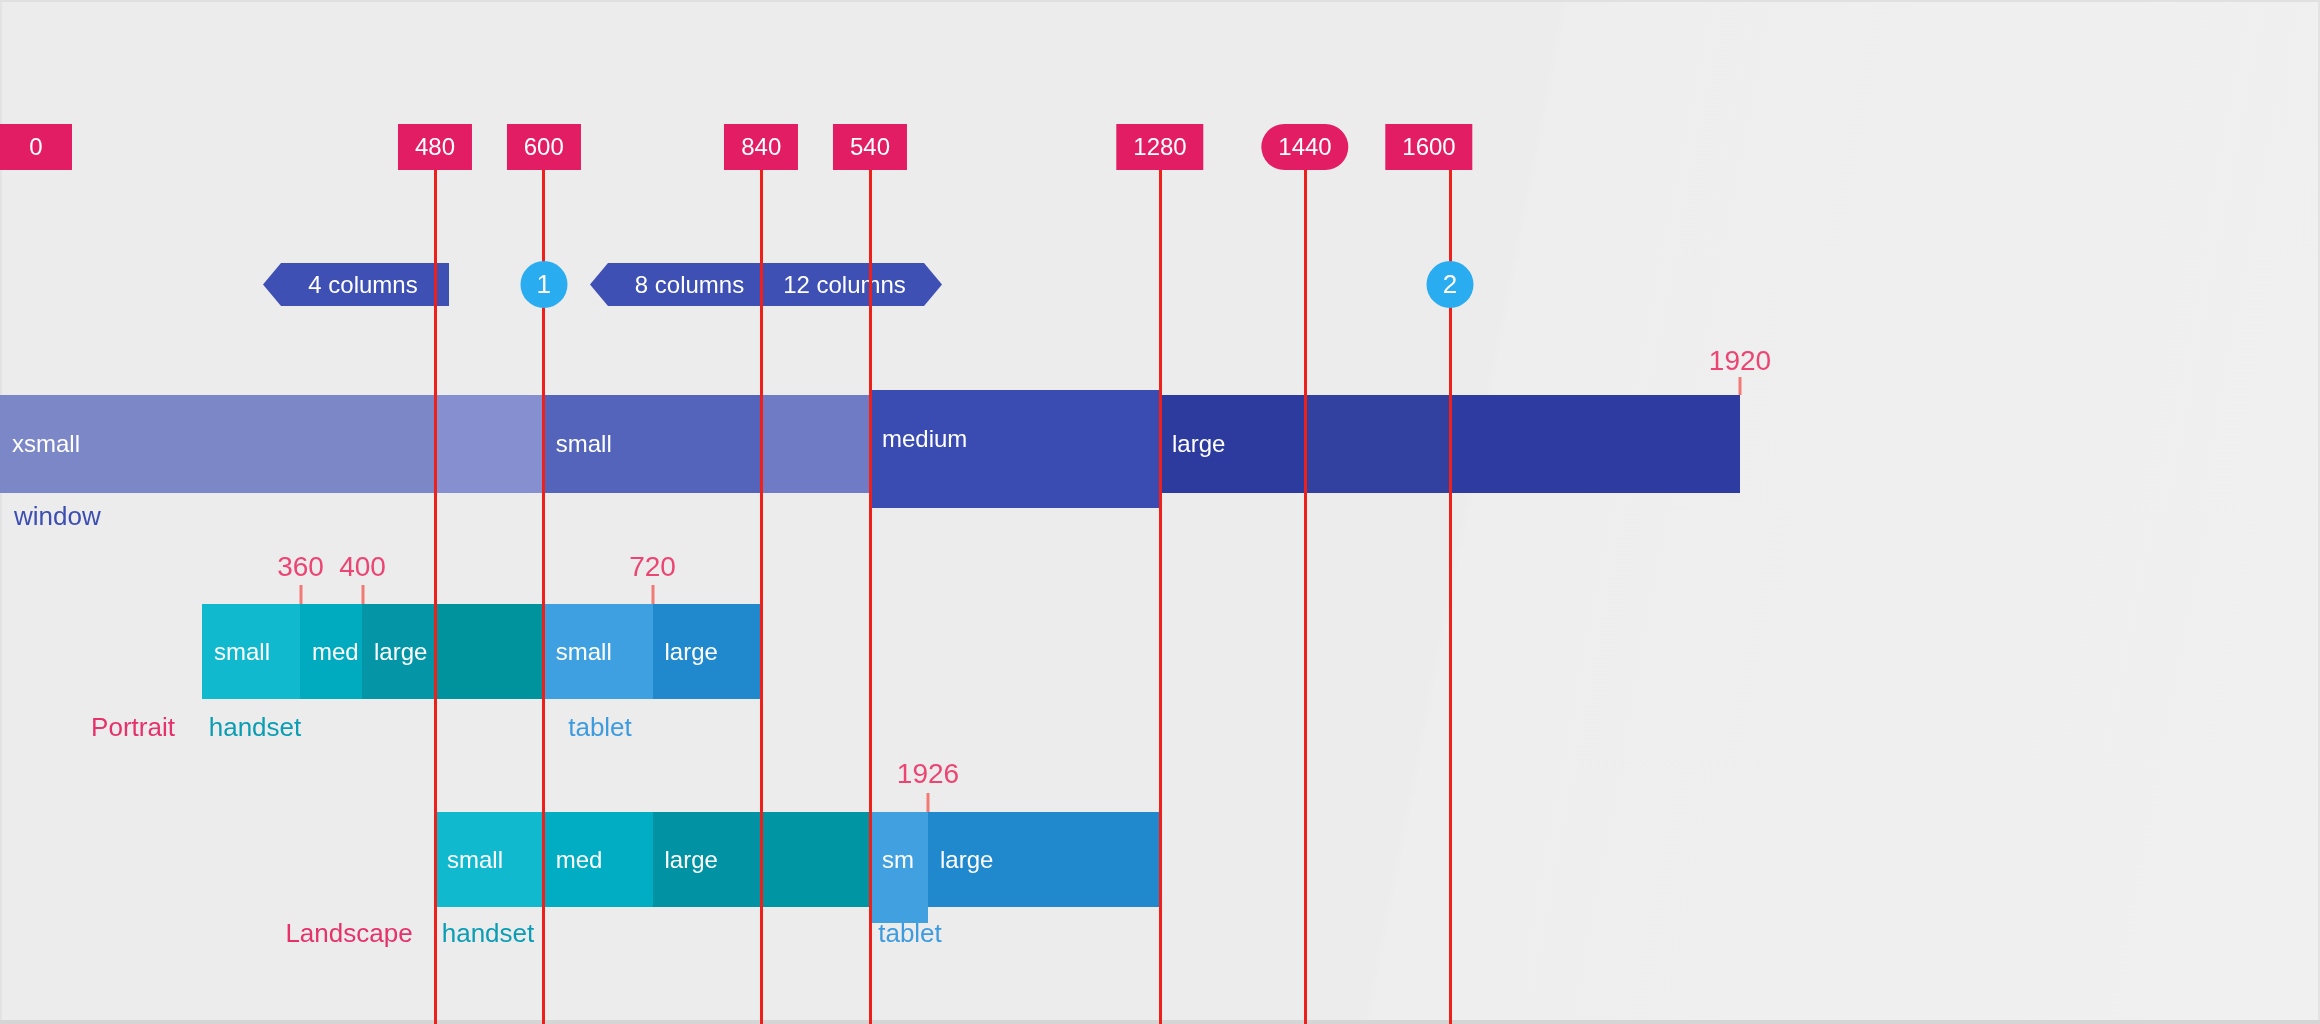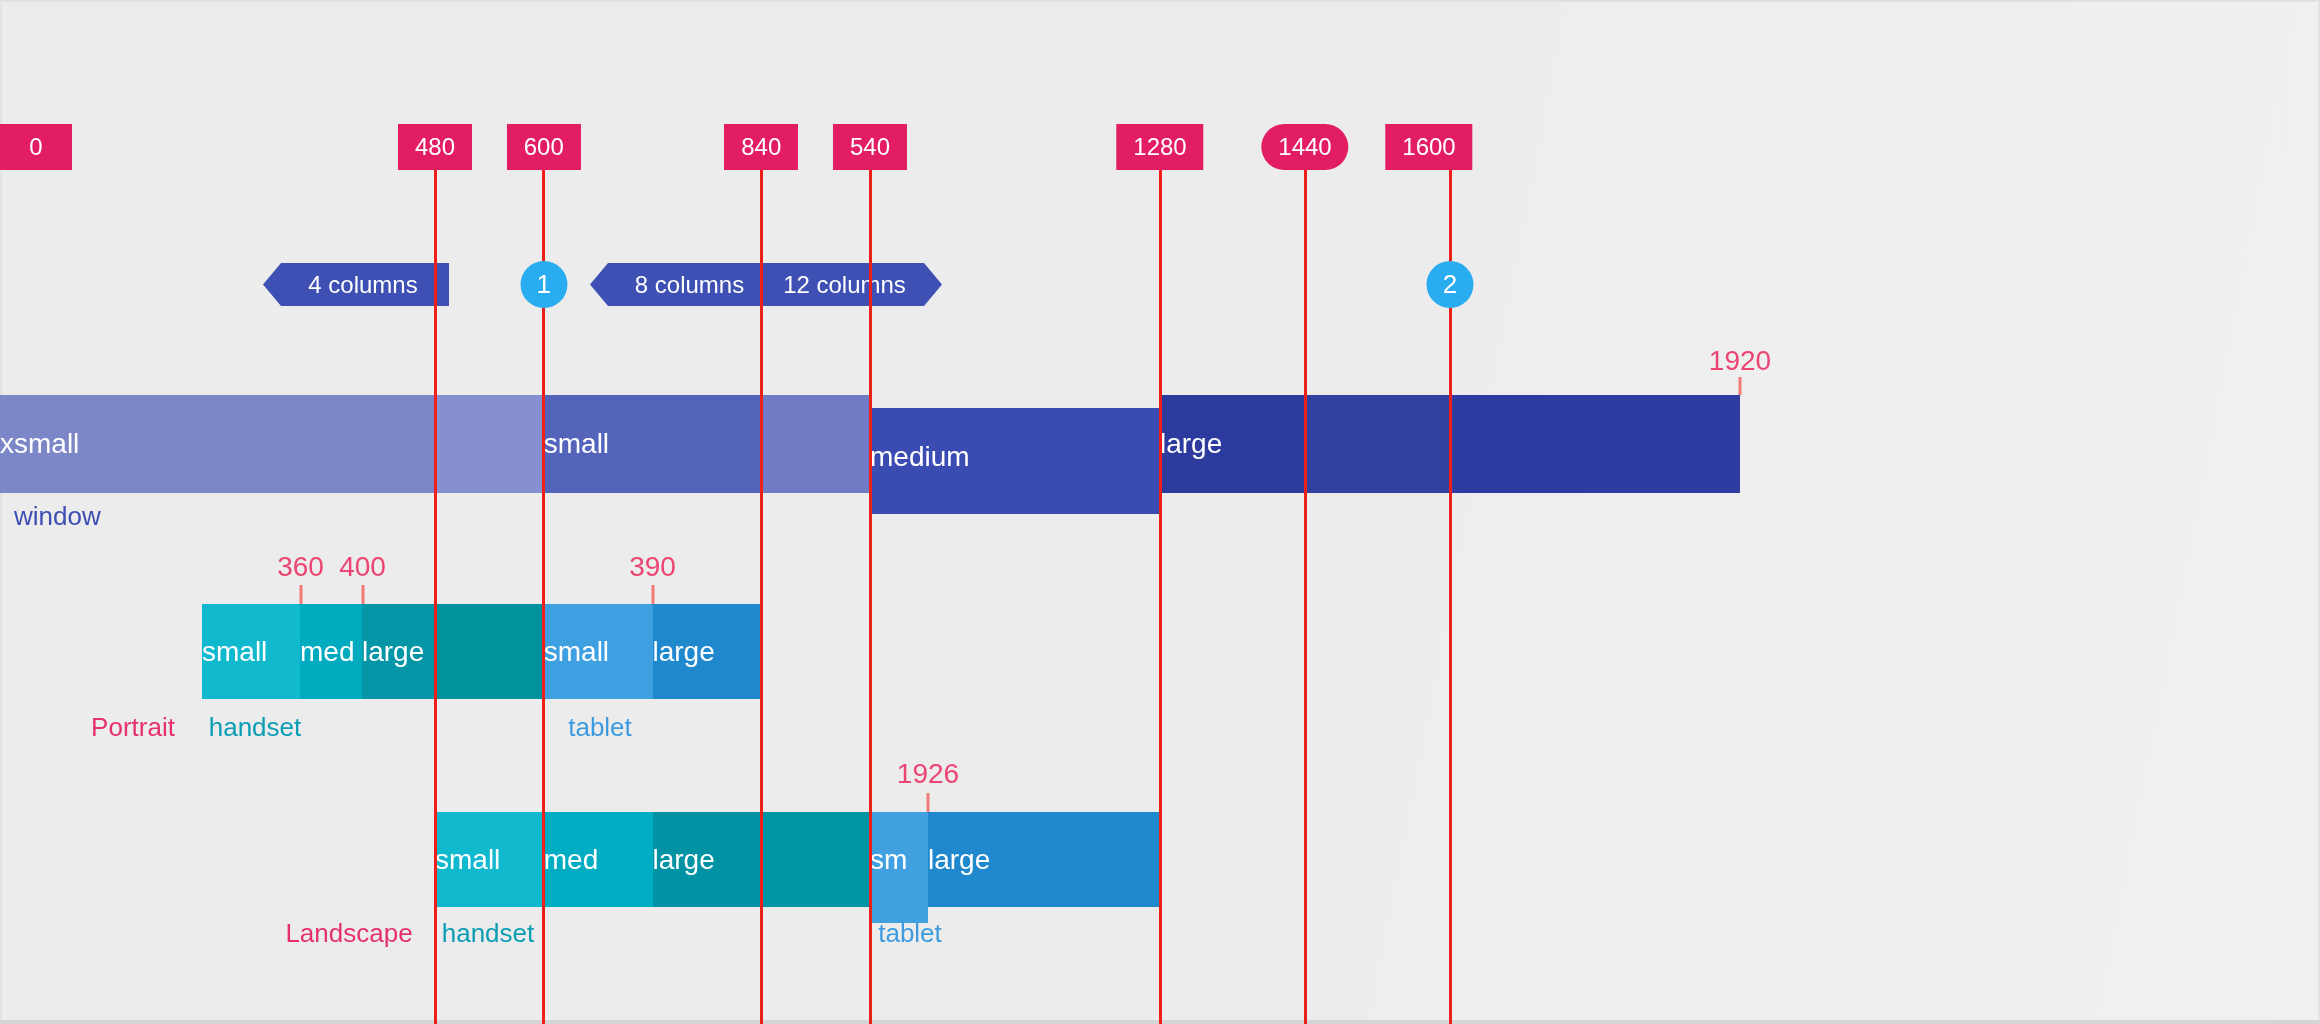--- a/index.html
+++ b/index.html
@@ -25,21 +25,21 @@
   .tip-left{clip-path:polygon(0 50%,18px 0,100% 0,100% 100%,18px 100%);padding-left:14px;}
   .tip-right{clip-path:polygon(0 0,calc(100% - 18px) 0,100% 50%,calc(100% - 18px) 100%,0 100%);padding-right:14px;}
   .badge{
     top:261px;width:47px;height:47px;border-radius:50%;
     color:#fff;font-size:26px;font-weight:500;
     display:flex;align-items:center;justify-content:center;
     z-index:7;transform:translateX(-50%);
   }
   .seg{z-index:2;}
   .seg span{
-    display:block;color:#fff;font-size:28px;
+    display:block;padding-left:12px;color:#fff;font-size:24px;
     white-space:nowrap;
   }
   .tick-label{
     font-size:28px;transform:translateX(-50%);white-space:nowrap;z-index:3;
   }
   .tick-mark{width:3px;z-index:3;transform:translateX(-50%);}
   .caption{font-size:26px;white-space:nowrap;z-index:3;}
   .centered{transform:translateX(-50%);}
 </style>
 </head>
@@ -62,21 +62,21 @@
     <div class="abs ruler-chip" style="background: rgb(227, 29, 100); left: 1305px; transform: translateX(-50%); border-radius: 23px;">1440</div>
     <div class="abs ruler-chip" style="background: rgb(227, 29, 100); left: 1429px; transform: translateX(-50%);">1600</div>
     <div class="abs seg" style="left: 0px; width: 435px; top: 395px; height: 98px; background: rgb(124, 135, 200);">
       <span style="line-height: 98px;">xsmall</span>
     </div>
     <div class="abs seg" style="left: 435px; width: 108.75px; top: 395px; height: 98px; background: rgb(134, 144, 208);"></div>
     <div class="abs seg" style="left: 543.75px; width: 217.5px; top: 395px; height: 98px; background: rgb(84, 100, 187);">
       <span style="line-height: 98px;">small</span>
     </div>
     <div class="abs seg" style="left: 761.25px; width: 108.75px; top: 395px; height: 98px; background: rgb(111, 123, 197);"></div>
-    <div class="abs seg" style="left: 870px; width: 290px; top: 408px; height: 106px; background: rgb(58, 76, 177);">
+    <div class="abs seg" style="left: 870px; width: 290px; top: 390px; height: 118px; background: rgb(58, 76, 177);">
       <span style="line-height: 98px;">medium</span>
     </div>
     <div class="abs seg" style="left: 1160px; width: 145px; top: 395px; height: 98px; background: rgb(46, 59, 158);">
       <span style="line-height: 98px;">large</span>
     </div>
     <div class="abs seg" style="left: 1305px; width: 145px; top: 395px; height: 98px; background: rgb(50, 64, 159);"></div>
     <div class="abs seg" style="left: 1450px; width: 290px; top: 395px; height: 98px; background: rgb(46, 60, 161);"></div>
     <div class="abs tick-label" style="left: 1740px; top: 345px; color: rgb(236, 69, 115);">1920</div>
     <div class="abs tick-mark" style="left: 1740px; top: 377px; height: 18px; background: rgb(242, 122, 118);"></div>
     <div class="abs caption" style="top: 501px; left: 14px; color: rgb(61, 78, 178);">window</div>
@@ -93,21 +93,21 @@
     <div class="abs seg" style="left: 543.75px; width: 108.75px; top: 604px; height: 95px; background: rgb(62, 160, 225);">
       <span style="line-height: 95px;">small</span>
     </div>
     <div class="abs seg" style="left: 652.5px; width: 108.75px; top: 604px; height: 95px; background: rgb(32, 136, 205);">
       <span style="line-height: 95px;">large</span>
     </div>
     <div class="abs tick-label" style="left: 300.5px; top: 551px; color: rgb(236, 69, 115);">360</div>
     <div class="abs tick-mark" style="left: 300.5px; top: 585px; height: 19px; background: rgb(242, 122, 118);"></div>
     <div class="abs tick-label" style="left: 362.5px; top: 551px; color: rgb(236, 69, 115);">400</div>
     <div class="abs tick-mark" style="left: 362.5px; top: 585px; height: 19px; background: rgb(242, 122, 118);"></div>
-    <div class="abs tick-label" style="left: 652.5px; top: 551px; color: rgb(236, 69, 115);">390</div>
+    <div class="abs tick-label" style="left: 652.5px; top: 551px; color: rgb(236, 69, 115);">720</div>
     <div class="abs tick-mark" style="left: 652.5px; top: 585px; height: 19px; background: rgb(242, 122, 118);"></div>
     <div class="abs caption centered" style="top: 712px; left: 133px; color: rgb(230, 49, 107);">Portrait</div>
     <div class="abs caption centered" style="left: 255px; top: 712px; color: rgb(10, 157, 180);">handset</div>
     <div class="abs caption centered" style="left: 600px; top: 712px; color: rgb(61, 155, 224);">tablet</div>
     <div class="abs seg" style="left: 435px; width: 108.75px; top: 812px; height: 95px; background: rgb(17, 185, 207);">
       <span style="line-height: 95px;">small</span>
     </div>
     <div class="abs seg" style="left: 543.75px; width: 108.75px; top: 812px; height: 95px; background: rgb(0, 173, 194);">
       <span style="line-height: 95px;">med</span>
     </div>

